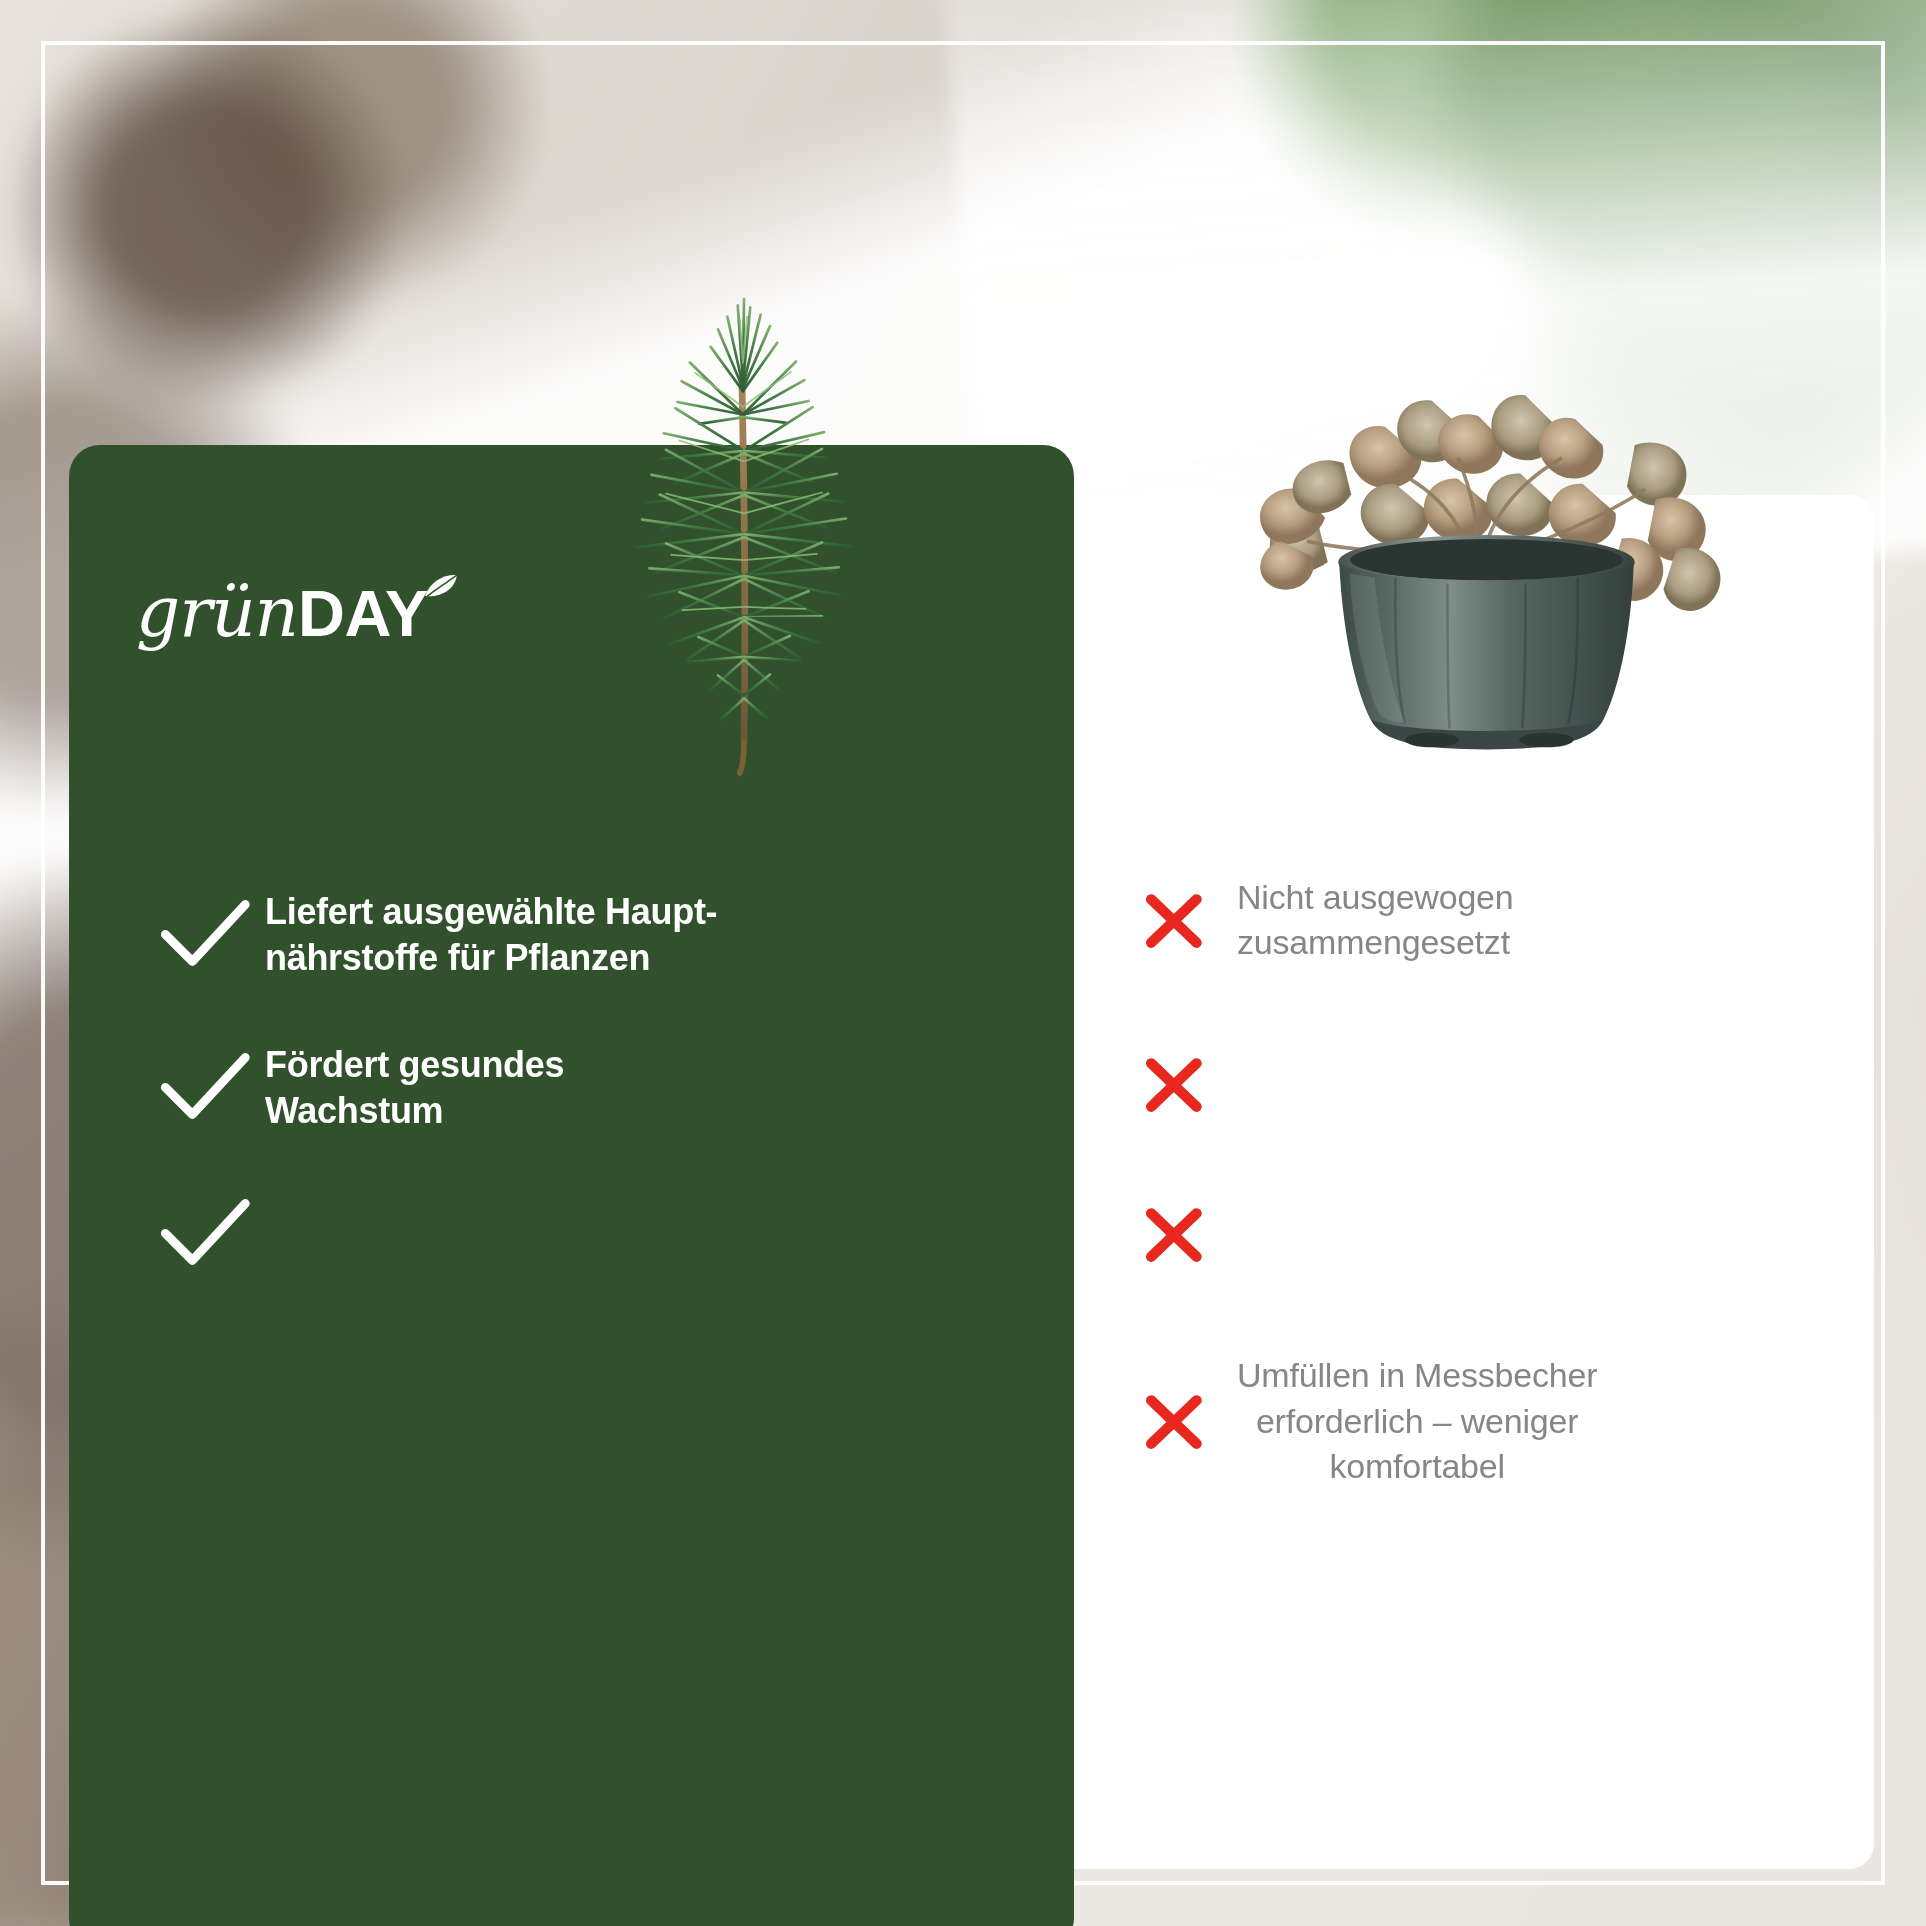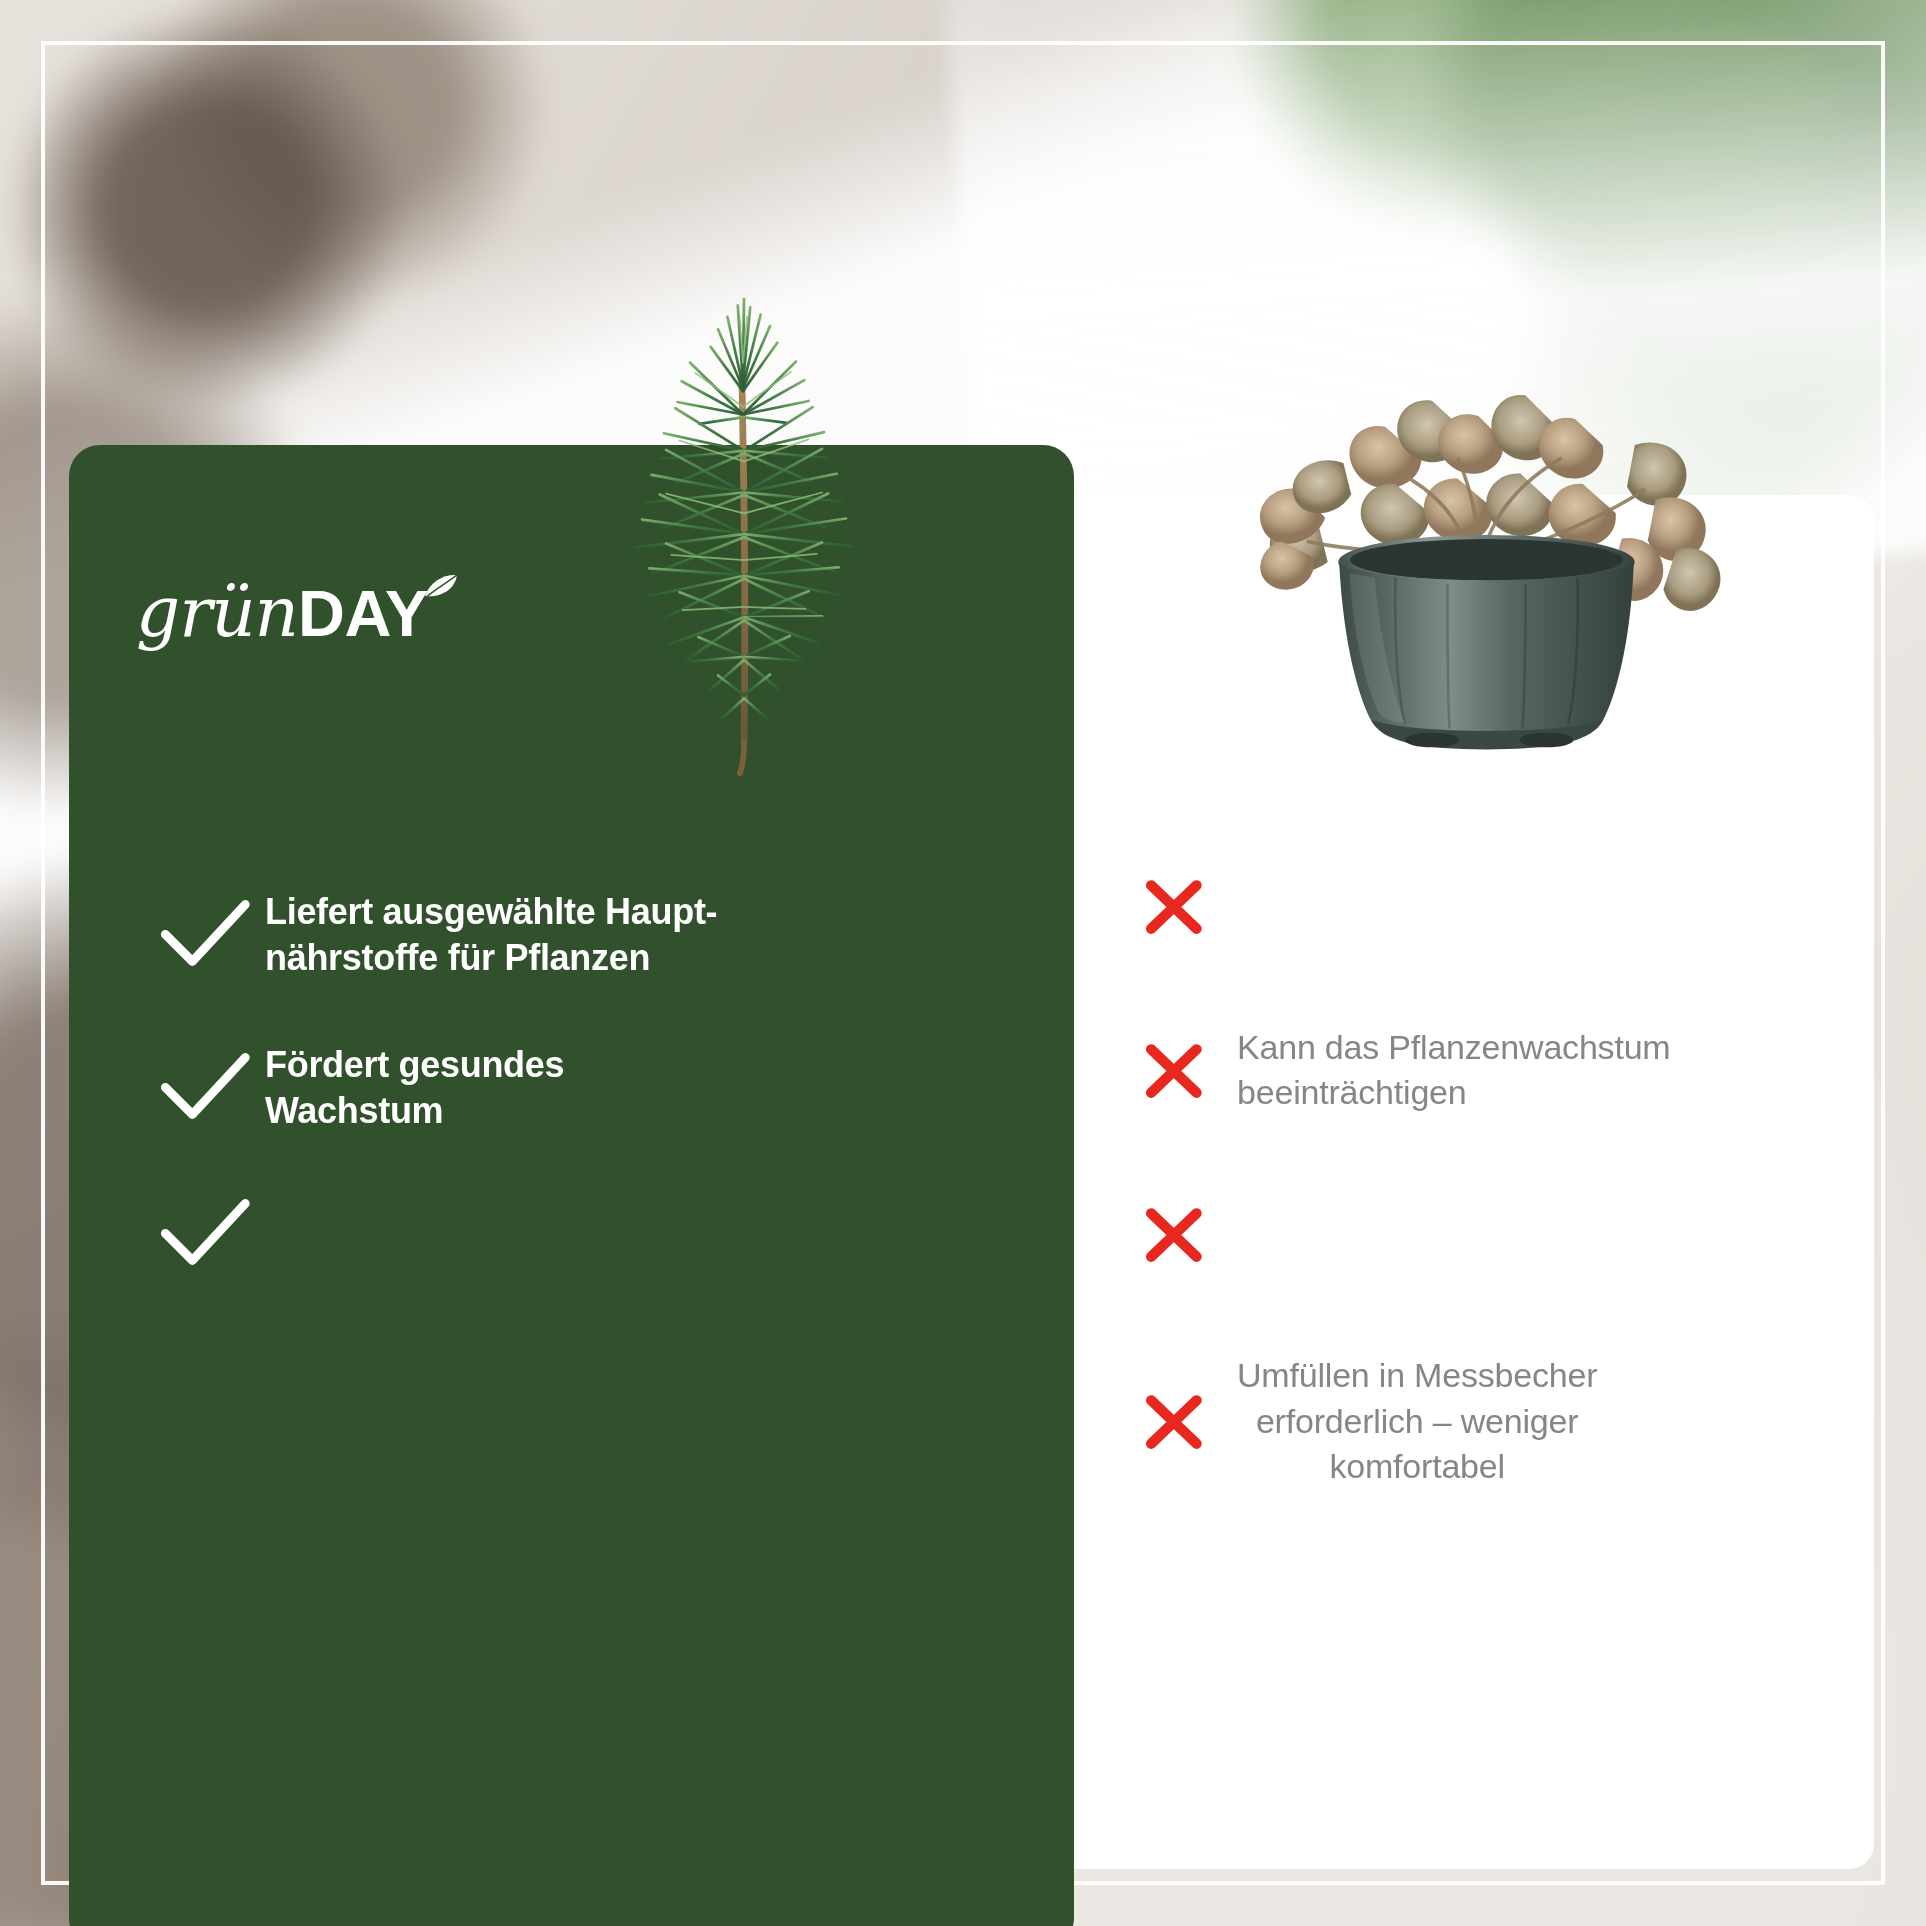--- a/index.html
+++ b/index.html
@@ -449,30 +449,30 @@
   </div>
 
   <div class="cons">
 
     <div class="con-row">
       <span class="cross">
         <svg viewBox="0 0 195 120" width="102" height="62" xmlns="http://www.w3.org/2000/svg">
           <path d="M30 20 L118 104 M118 20 L30 104" stroke="#e8281e" stroke-width="20" fill="none" stroke-linecap="round"></path>
         </svg>
       </span>
+      <span class="con-text" style="white-space: pre-line;">Nicht ausgewogen
+zusammengesetzt</span>
     </div>
 
     <div class="con-row">
       <span class="cross">
         <svg viewBox="0 0 195 120" width="102" height="62" xmlns="http://www.w3.org/2000/svg">
           <path d="M30 20 L118 104 M118 20 L30 104" stroke="#e8281e" stroke-width="20" fill="none" stroke-linecap="round"></path>
         </svg>
       </span>
-      <span class="con-text" style="white-space: pre-line;">Kann das Pflanzenwachstum
-beeinträchtigen</span>
     </div>
 
     <div class="con-row">
       <span class="cross">
         <svg viewBox="0 0 195 120" width="102" height="62" xmlns="http://www.w3.org/2000/svg">
           <path d="M30 20 L118 104 M118 20 L30 104" stroke="#e8281e" stroke-width="20" fill="none" stroke-linecap="round"></path>
         </svg>
       </span>
     </div>
 

